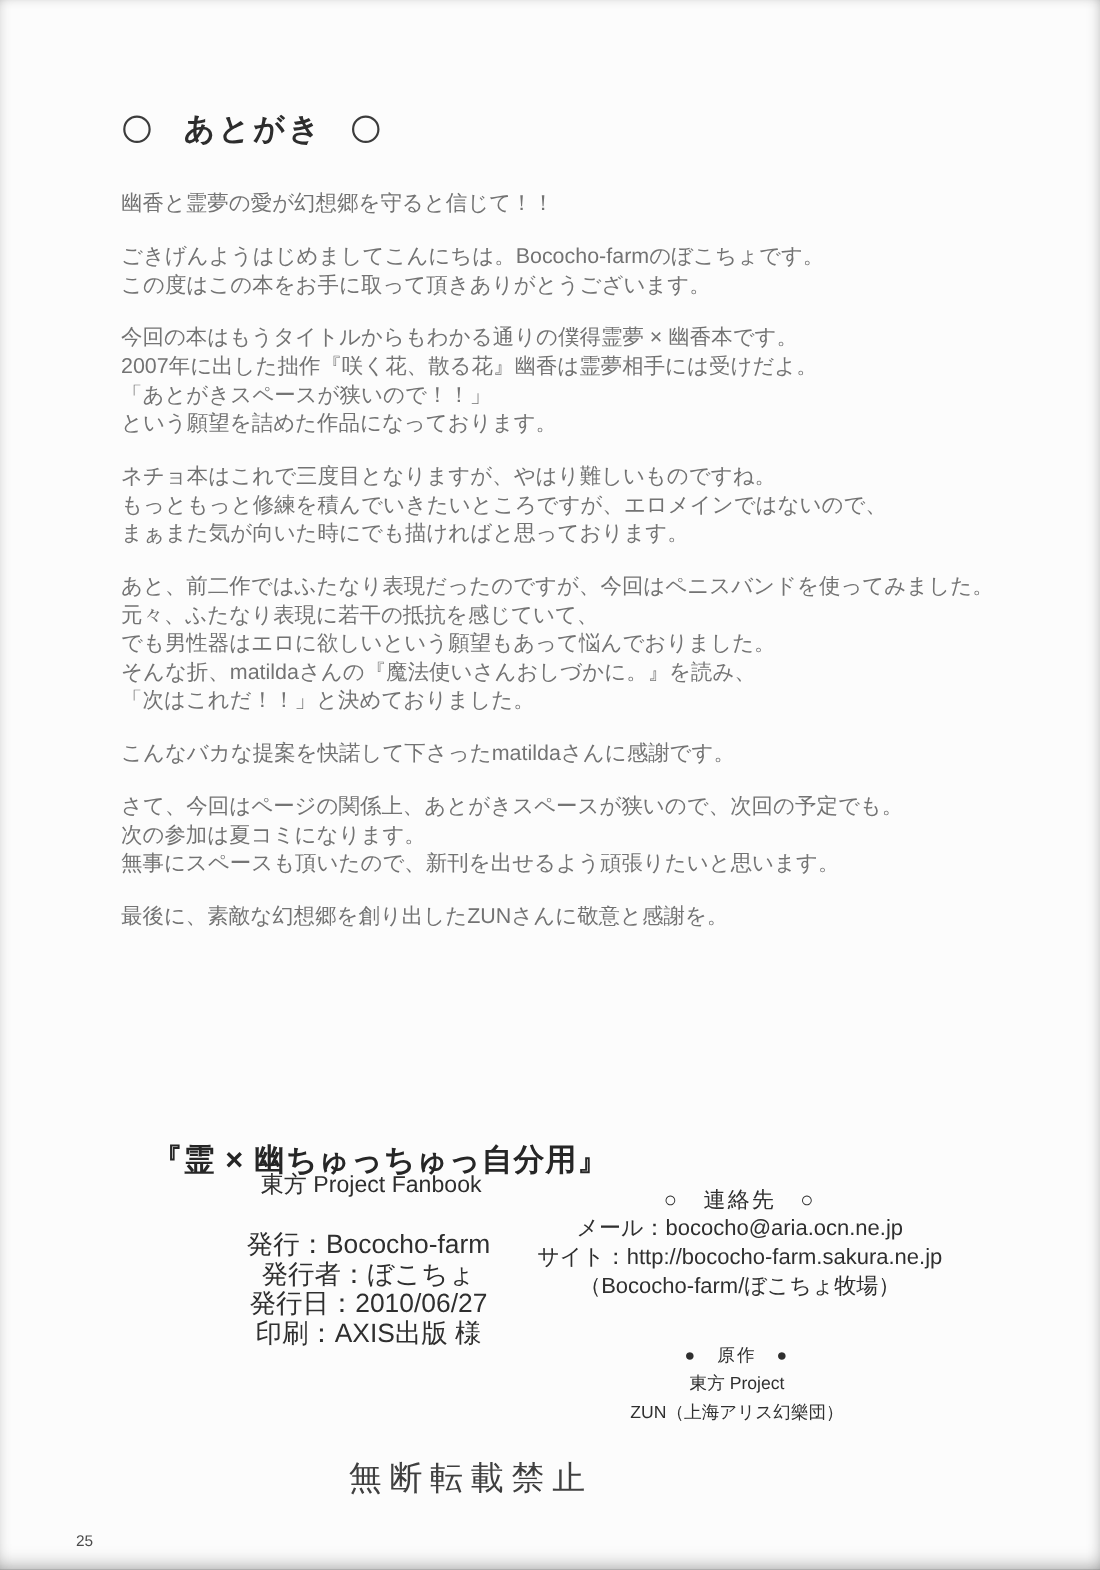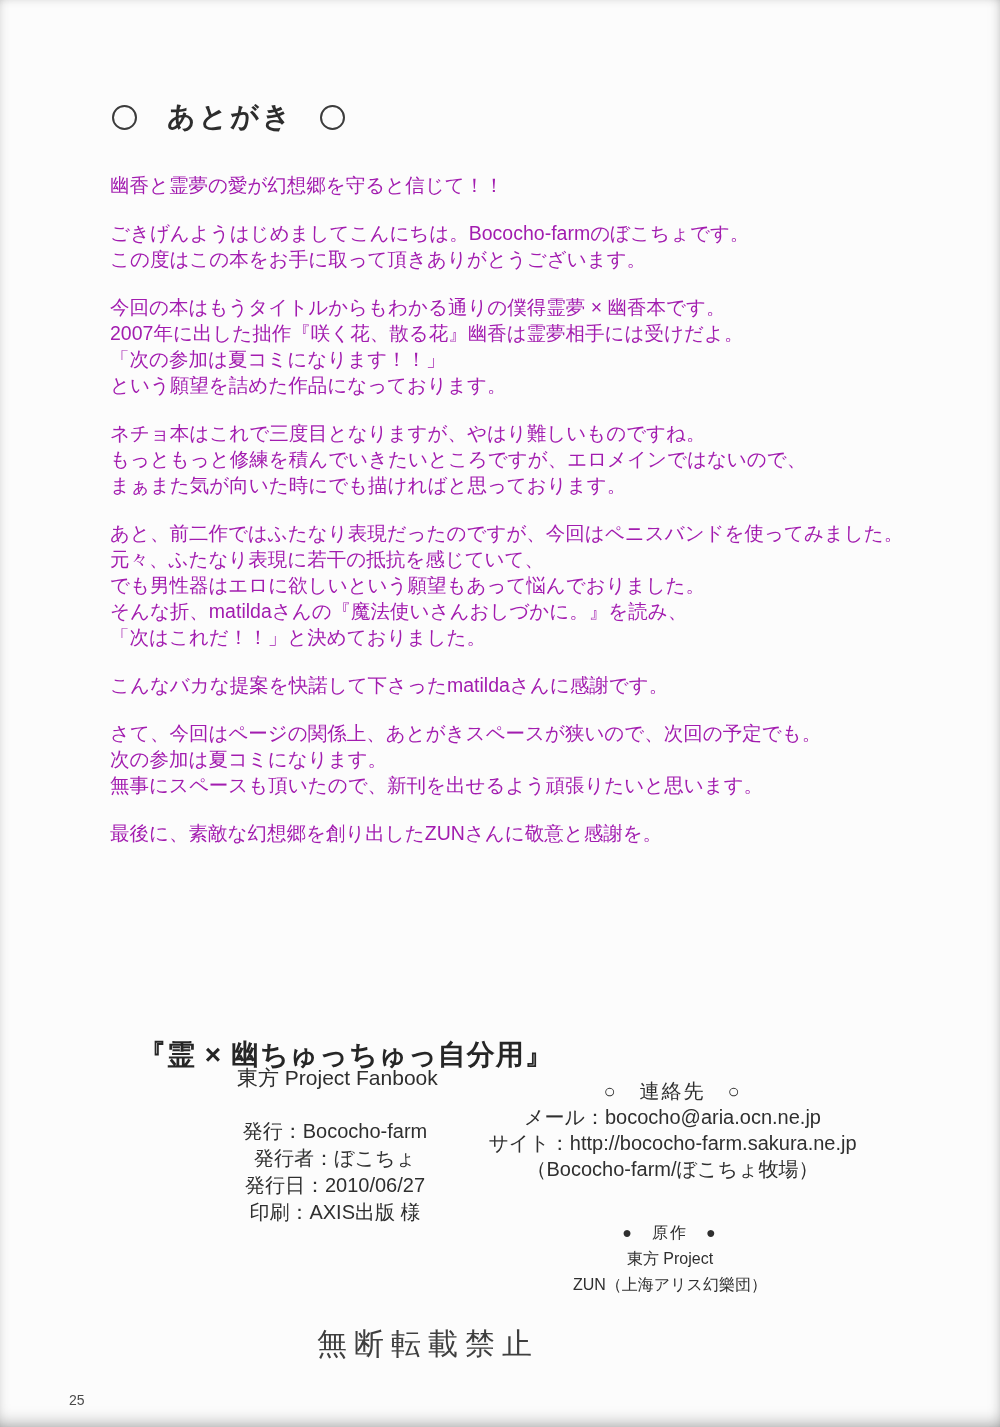--- a/index.html
+++ b/index.html
@@ -45,21 +45,21 @@
     position: absolute;
     left: 110px; top: 172px;
     width: 840px;
   }
   .para { margin: 0 0 22px 0; }
   .para.mt-lg { margin-top: 22px; }
   .line {
     font-size: 19.5px;
     line-height: 26px;
     white-space: pre;
-    color: #a21caf;
+    color: #737373;
   }
 
   
   .series {
     position: absolute;
     left: 237px; top: 1064px;
     font-size: 21px; line-height: 28px;
     color: #2e2e2e; white-space: pre;
   }
   .book-title {
@@ -68,21 +68,21 @@
     font-size: 28px; line-height: 34px;
     font-weight: bold; letter-spacing: 1px;
     color: #262626; white-space: pre;
   }
   .pub-block {
     position: absolute;
     left: 210px; top: 1118px;
     width: 250px;
     text-align: center;
   }
-  .pub-block .cline { font-size: 20px; line-height: 27px; }
+  .pub-block .cline { font-size: 24px; line-height: 27px; }
   .contact-block {
     position: absolute;
     left: 480px; top: 1078px;
     width: 385px;
     text-align: center;
   }
   .contact-block .cline { font-size: 20px; line-height: 26px; }
   .original-block {
     position: absolute;
     left: 520px; top: 1220px;
@@ -128,21 +128,21 @@
     <div class="para">
       <div class="line">幽香と霊夢の愛が幻想郷を守ると信じて！！</div>
     </div>
     <div class="para">
       <div class="line">ごきげんようはじめましてこんにちは。Bococho-farmのぼこちょです。</div>
       <div class="line">この度はこの本をお手に取って頂きありがとうございます。</div>
     </div>
     <div class="para">
       <div class="line">今回の本はもうタイトルからもわかる通りの僕得霊夢 × 幽香本です。</div>
       <div class="line">2007年に出した拙作『咲く花、散る花』幽香は霊夢相手には受けだよ。</div>
-      <div class="line">「次の参加は夏コミになります！！」</div>
+      <div class="line">「あとがきスペースが狭いので！！」</div>
       <div class="line">という願望を詰めた作品になっております。</div>
     </div>
     <div class="para">
       <div class="line">ネチョ本はこれで三度目となりますが、やはり難しいものですね。</div>
       <div class="line">もっともっと修練を積んでいきたいところですが、エロメインではないので、</div>
       <div class="line">まぁまた気が向いた時にでも描ければと思っております。</div>
     </div>
     <div class="para">
       <div class="line">あと、前二作ではふたなり表現だったのですが、今回はペニスバンドを使ってみました。</div>
       <div class="line">元々、ふたなり表現に若干の抵抗を感じていて、</div>

